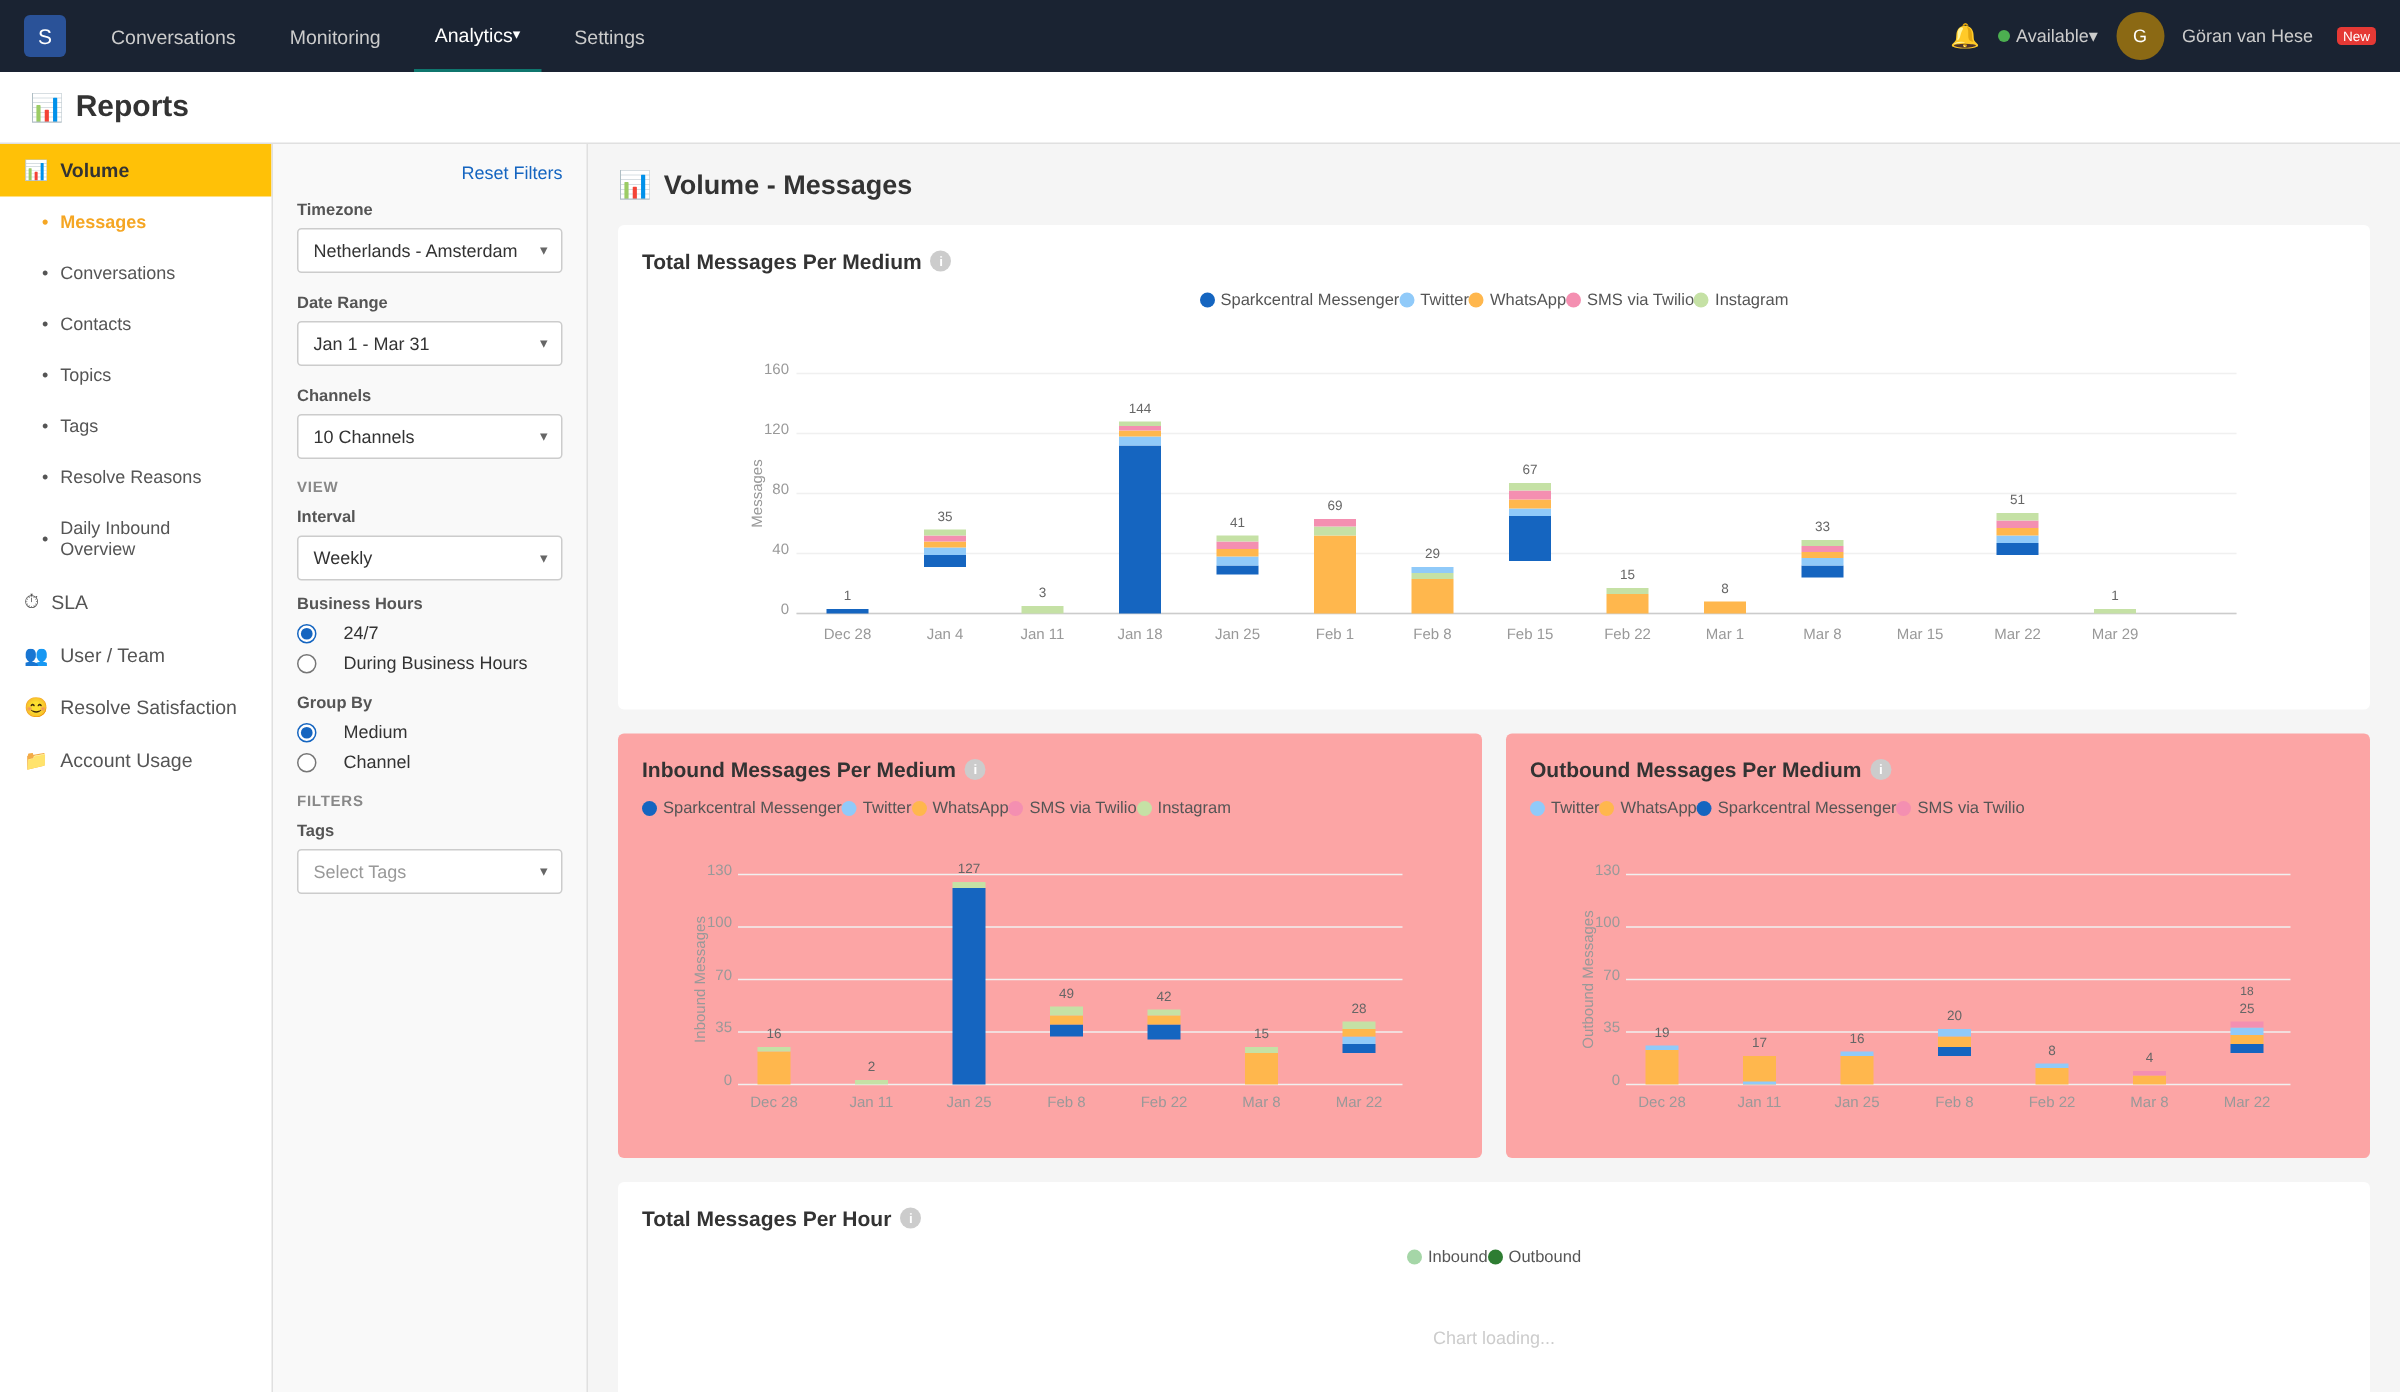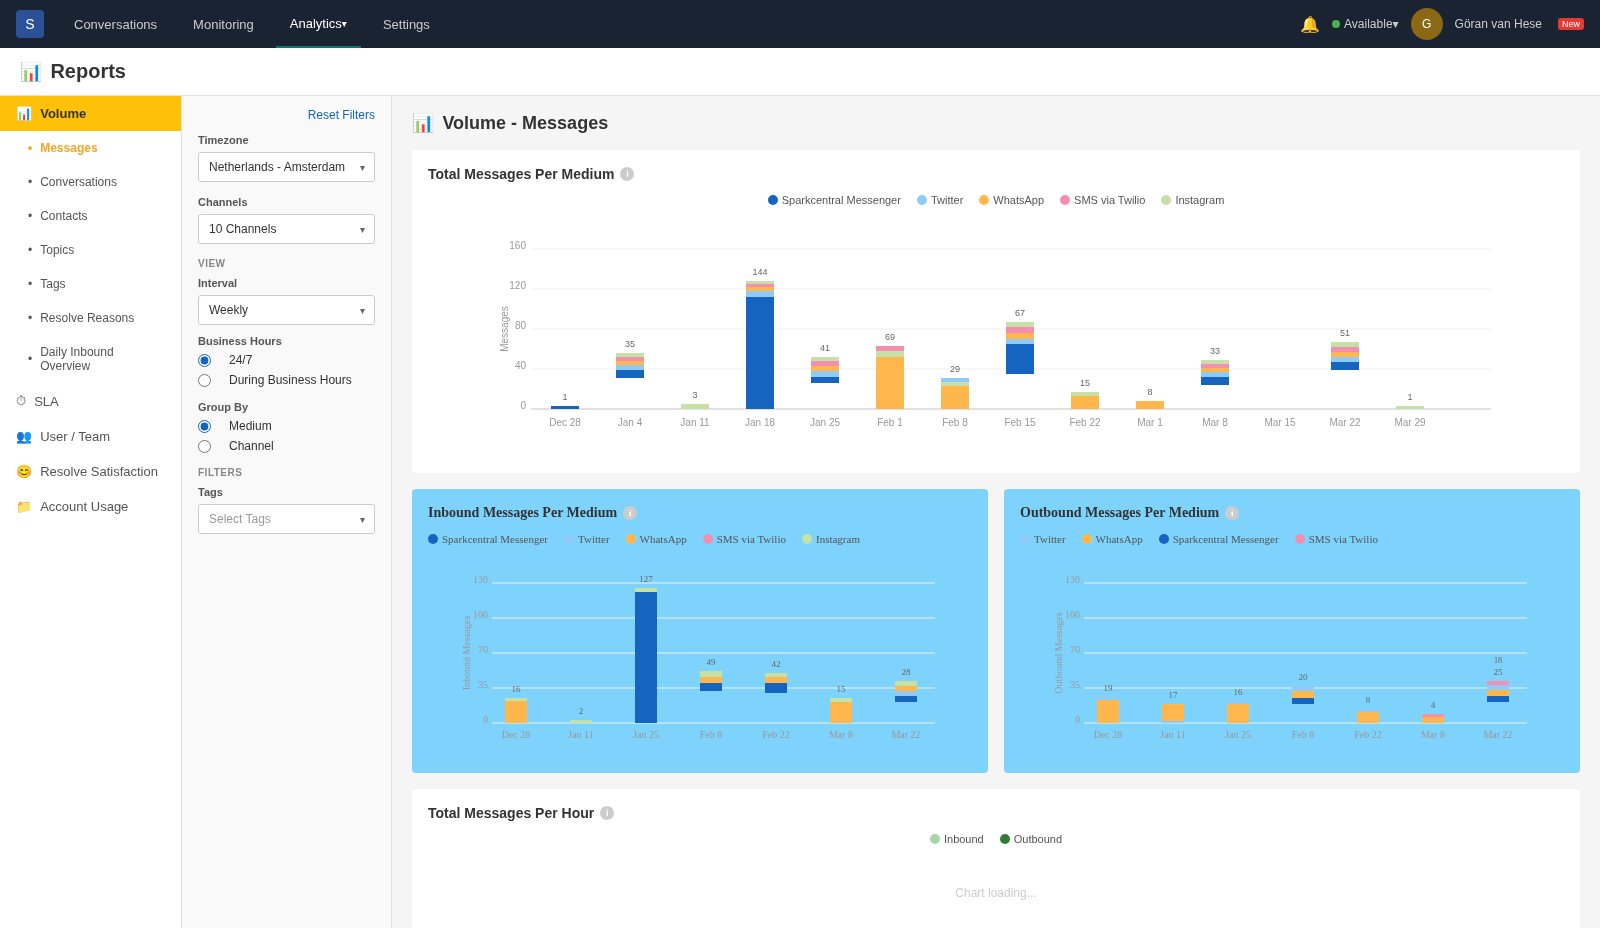--- a/index.html
+++ b/index.html
@@ -51,25 +51,25 @@
     .radio-group { display: flex; flex-direction: column; gap: 6px; }
     .radio-item { display: flex; align-items: center; gap: 18px; cursor: pointer; font-size: 12px; }
     .radio-item input[type="radio"] { accent-color: #1565c0; }
 
     
     .main-content { flex: 1; overflow-y: auto; padding: 16px 20px; background: #f5f5f5; }
     .section-title { font-size: 18px; font-weight: 600; color: #333; margin-bottom: 16px; display: flex; align-items: center; gap: 8px; }
     .chart-section { background: white; border-radius: 4px; padding: 16px; margin-bottom: 16px; }
     .chart-title { font-size: 14px; font-weight: 600; color: #333; margin-bottom: 12px; display: flex; align-items: center; gap: 6px; }
     .info-icon { width: 14px; height: 14px; border-radius: 50%; background: #ccc; color: white; font-size: 9px; display: inline-flex; align-items: center; justify-content: center; cursor: pointer; }
-    .legend { display: flex; gap: 16px; flex-wrap: wrap; margin-bottom: 8px; justify-content: center; }
+    .legend { display: flex; gap: 0; flex-wrap: wrap; margin-bottom: 8px; justify-content: center; }
     .legend-item { display: flex; align-items: center; gap: 4px; font-size: 11px; color: #555; }
     .legend-dot { width: 10px; height: 10px; border-radius: 50%; }
     .charts-row { display: flex; gap: 16px; }
-    .chart-half { flex: 1; background: #7dd3fc; border-radius: 4px; padding: 16px; font-family: Liberation Serif, serif; }
+    .chart-half { flex: 1; background: #fca5a5; border-radius: 4px; padding: 16px; }
     svg { overflow: visible; }
     .axis-label { font-size: 10px; fill: #999; }
     .bar-label { font-size: 9px; fill: #666; }
     .grid-line { stroke: #f0f0f0; stroke-width: 1; }
   </style>
 </head>
 <body>
 
 <nav class="topnav">
   <div class="topnav-logo">S</div>
@@ -151,20 +151,26 @@
         <a class="reset-link">Reset Filters</a>
       </div>
 
       <div class="filter-section">
         <div class="filter-label">Timezone</div>
         <div class="select-wrapper">
           <div class="filter-select">Netherlands - Amsterdam</div>
         </div>
       </div>
 
+      <div class="filter-section">
+        <div class="filter-label">Date Range</div>
+        <div class="select-wrapper">
+          <div class="filter-select">Jan 1 - Mar 31</div>
+        </div>
+      </div>
 
       <div class="filter-section">
         <div class="filter-label">Channels</div>
         <div class="select-wrapper">
           <div class="filter-select">10 Channels</div>
         </div>
       </div>
 
       <div class="view-section">
         <div class="view-label">VIEW</div>

